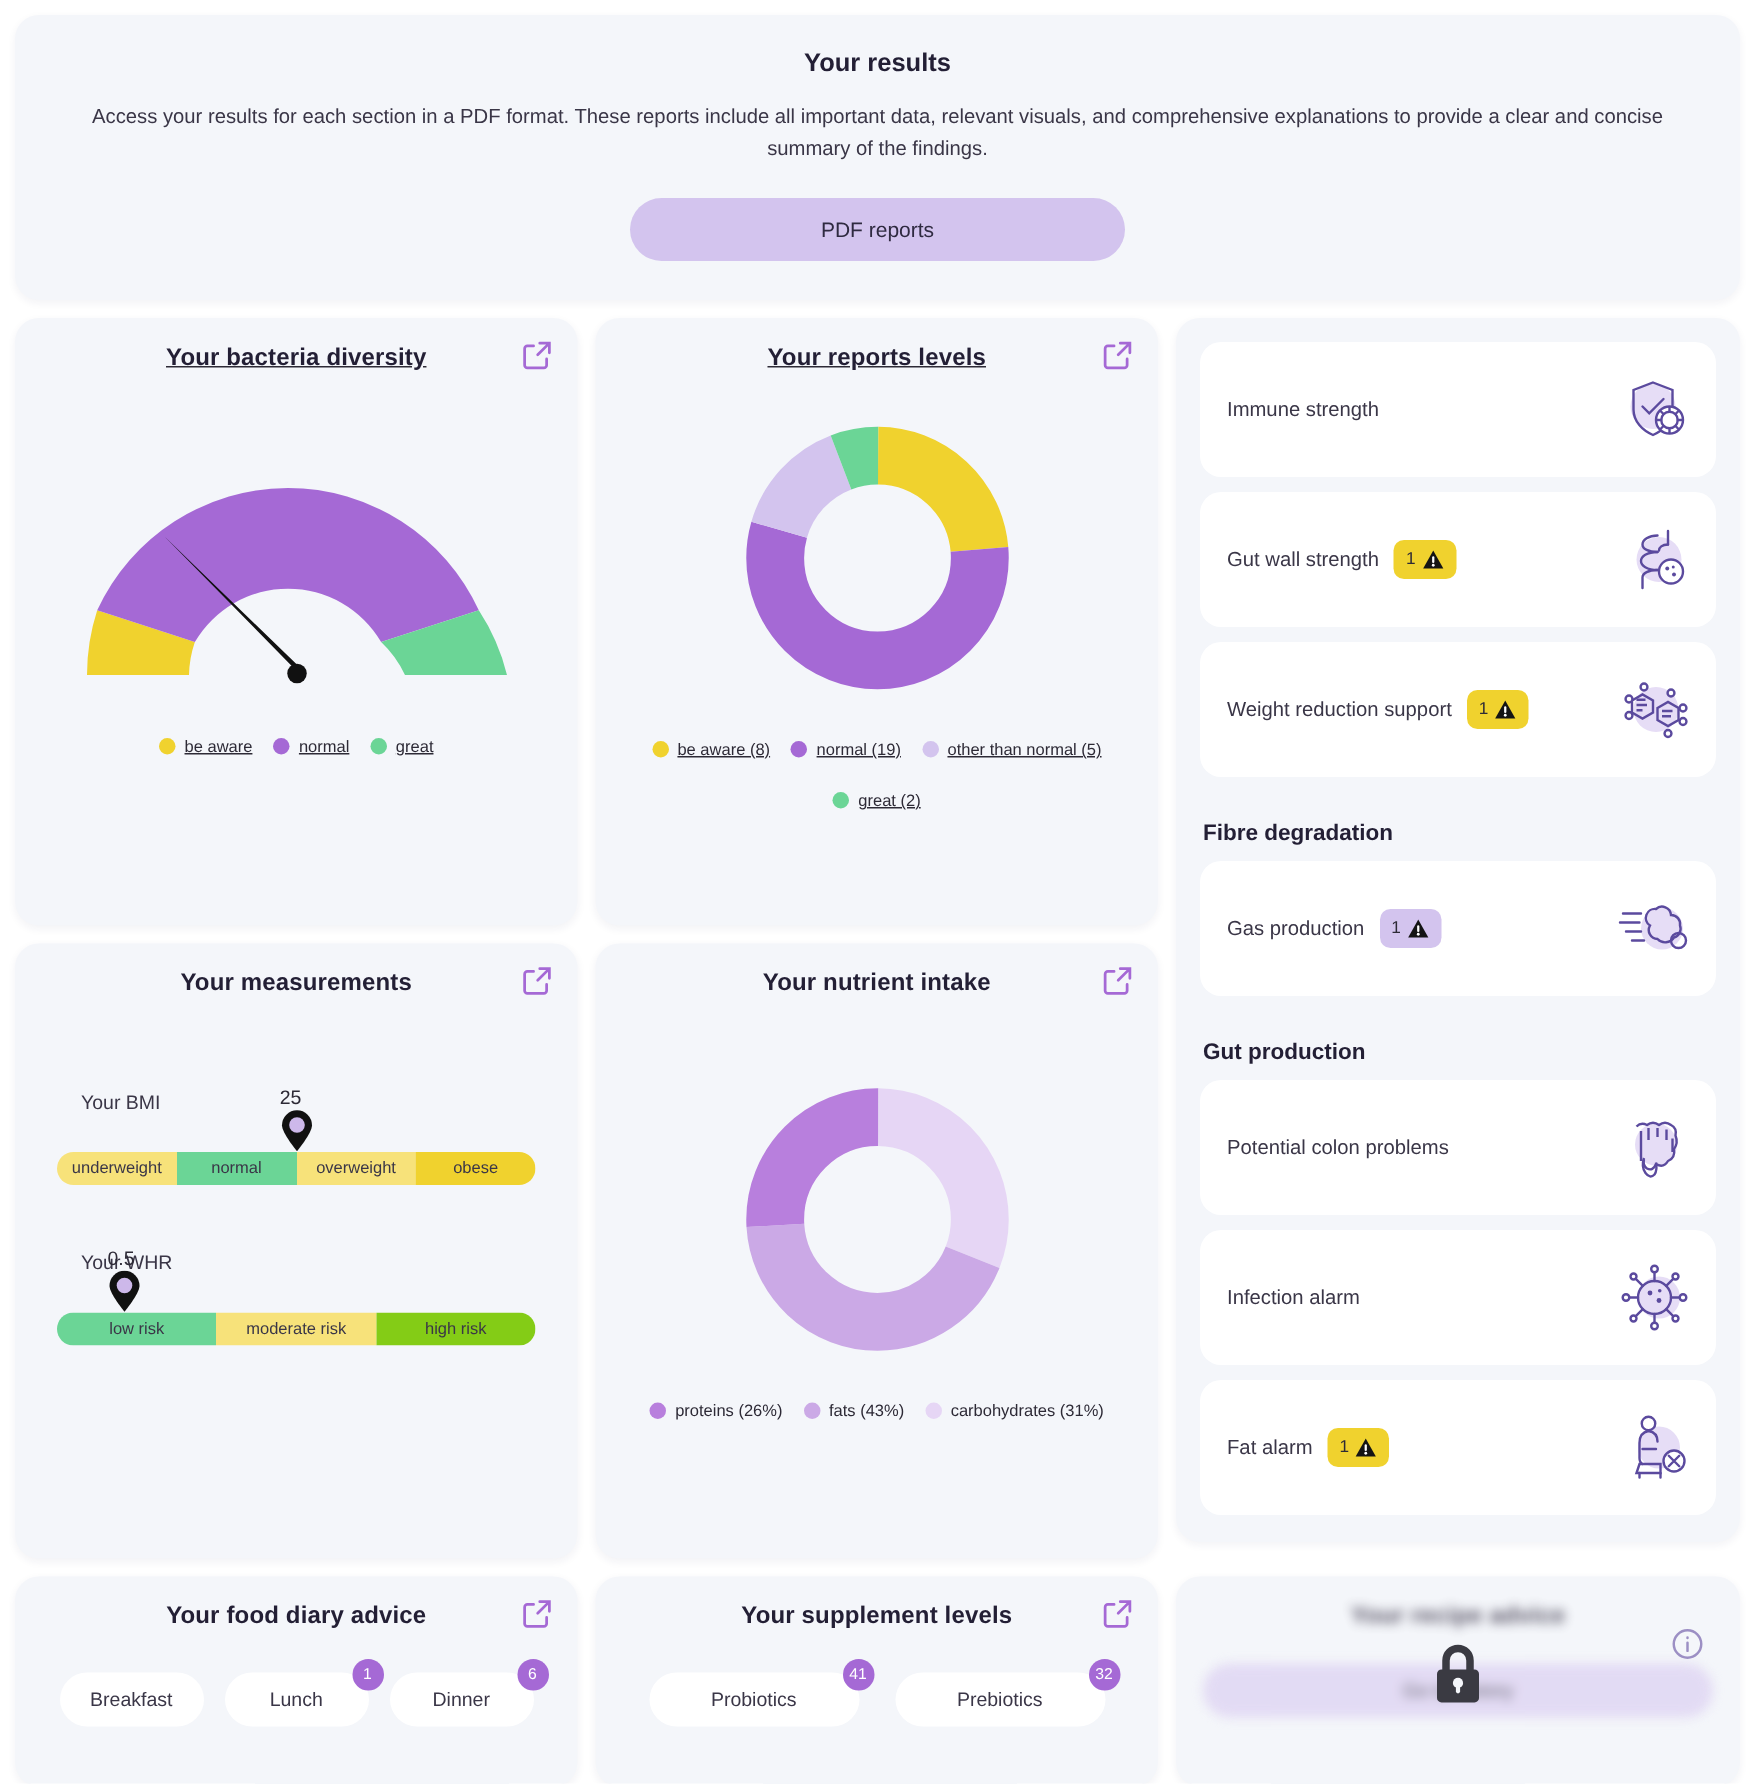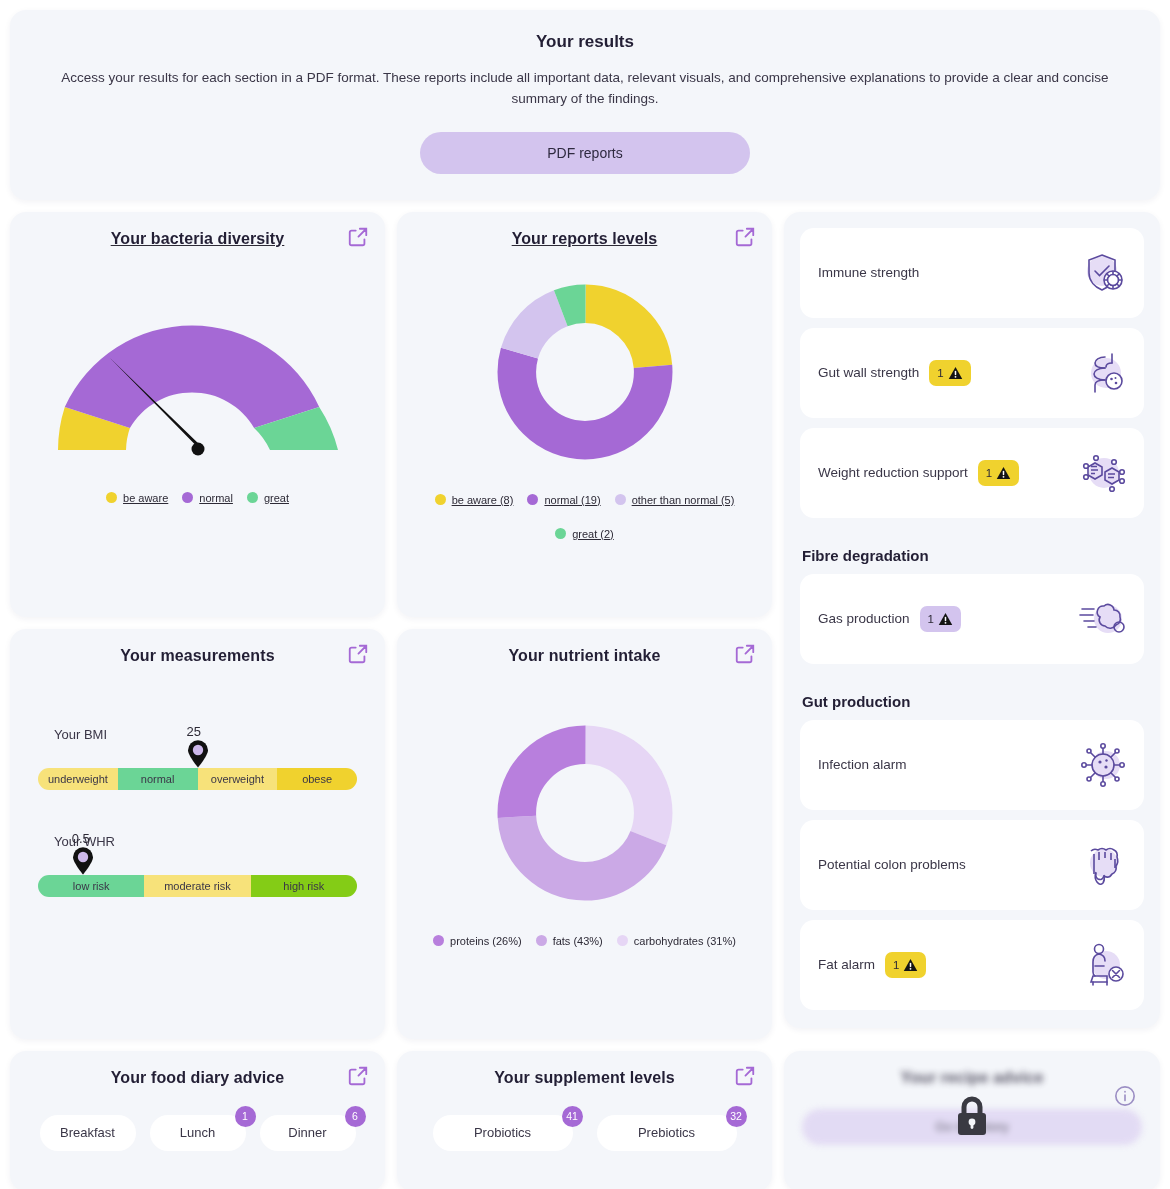--- a/index.html
+++ b/index.html
@@ -375,49 +375,49 @@
             <path d="M26 13 a6 6 0 0 1 10 4 a6 6 0 0 1 6 7 a6 6 0 0 1-4 8 a7 7 0 0 1-11 1 a6 6 0 0 1-5-9 a6 6 0 0 1 4-11 Z"></path>
             <circle cx="41" cy="34" r="5"></circle>
             <path d="M4 16h12M2 22h13M6 28h10M10 34h8"></path>
           </svg>
         </span>
       </div>
 
       <div class="sec-title mt">Gut production</div>
 
       <div class="row">
+        <span class="row-label">Potential colon problems</span>
+        <span class="row-ico">
+          <svg viewBox="0 0 52 52" fill="none" stroke="#5b4a9e" stroke-width="1.6" stroke-linejoin="round">
+            <circle cx="26" cy="24" r="14" fill="#e6ddf6" stroke="none"></circle>
+            <path d="M13 12 q3-3 7-1 q4-3 8 0 q4-3 8 0 q4 2 3 7 q2 5-1 9 q1 6-4 8 q-3 5-8 2 q-2 5-6 3 q-3-2-2-6"></path>
+            <path d="M18 33 q-2 6 1 10 q3 4 6 1 q2-3 1-8"></path>
+            <path d="M16 15v20M21 13v8M27 13v6M33 14v7M37 20v9"></path>
+          </svg>
+        </span>
+      </div>
+
+      <div class="row">
         <span class="row-label">Infection alarm</span>
         <span class="row-ico">
           <svg viewBox="0 0 52 52" fill="none" stroke="#5b4a9e" stroke-width="1.6" stroke-linecap="round">
             <circle cx="28" cy="26" r="14" fill="#e6ddf6" stroke="none"></circle>
             <circle cx="25" cy="26" r="11"></circle>
             <path d="M25 15V8M25 37v7M14 26H7M36 26h7M17.2 18.2l-5-5M32.8 33.8l5 5M32.8 18.2l5-5M17.2 33.8l-5 5"></path>
             <circle cx="25" cy="7" r="2.2" fill="#fff"></circle>
             <circle cx="25" cy="45" r="2.2" fill="#fff"></circle>
             <circle cx="6" cy="26" r="2.2" fill="#fff"></circle>
             <circle cx="44" cy="26" r="2.2" fill="#fff"></circle>
             <circle cx="11" cy="12" r="2" fill="#fff"></circle>
             <circle cx="39" cy="40" r="2" fill="#fff"></circle>
             <circle cx="39" cy="12" r="2" fill="#fff"></circle>
             <circle cx="11" cy="40" r="2" fill="#fff"></circle>
             <circle cx="22" cy="23" r="1.6" fill="#5b4a9e" stroke="none"></circle>
             <circle cx="28" cy="28" r="1.6" fill="#5b4a9e" stroke="none"></circle>
             <circle cx="28.5" cy="21.5" r="1.2" fill="#5b4a9e" stroke="none"></circle>
-          </svg>
-        </span>
-      </div>
-
-      <div class="row">
-        <span class="row-label">Potential colon problems</span>
-        <span class="row-ico">
-          <svg viewBox="0 0 52 52" fill="none" stroke="#5b4a9e" stroke-width="1.6" stroke-linejoin="round">
-            <circle cx="26" cy="24" r="14" fill="#e6ddf6" stroke="none"></circle>
-            <path d="M13 12 q3-3 7-1 q4-3 8 0 q4-3 8 0 q4 2 3 7 q2 5-1 9 q1 6-4 8 q-3 5-8 2 q-2 5-6 3 q-3-2-2-6"></path>
-            <path d="M18 33 q-2 6 1 10 q3 4 6 1 q2-3 1-8"></path>
-            <path d="M16 15v20M21 13v8M27 13v6M33 14v7M37 20v9"></path>
           </svg>
         </span>
       </div>
 
       <div class="row" style="margin-bottom:0">
         <span class="row-label">Fat alarm</span>
         <span class="badge yellow">
           <span>1</span>
           <svg width="15" height="14" viewBox="0 0 16 15">
             <path d="M8 1 L15.2 14 H0.8 Z" fill="#141414"></path>

